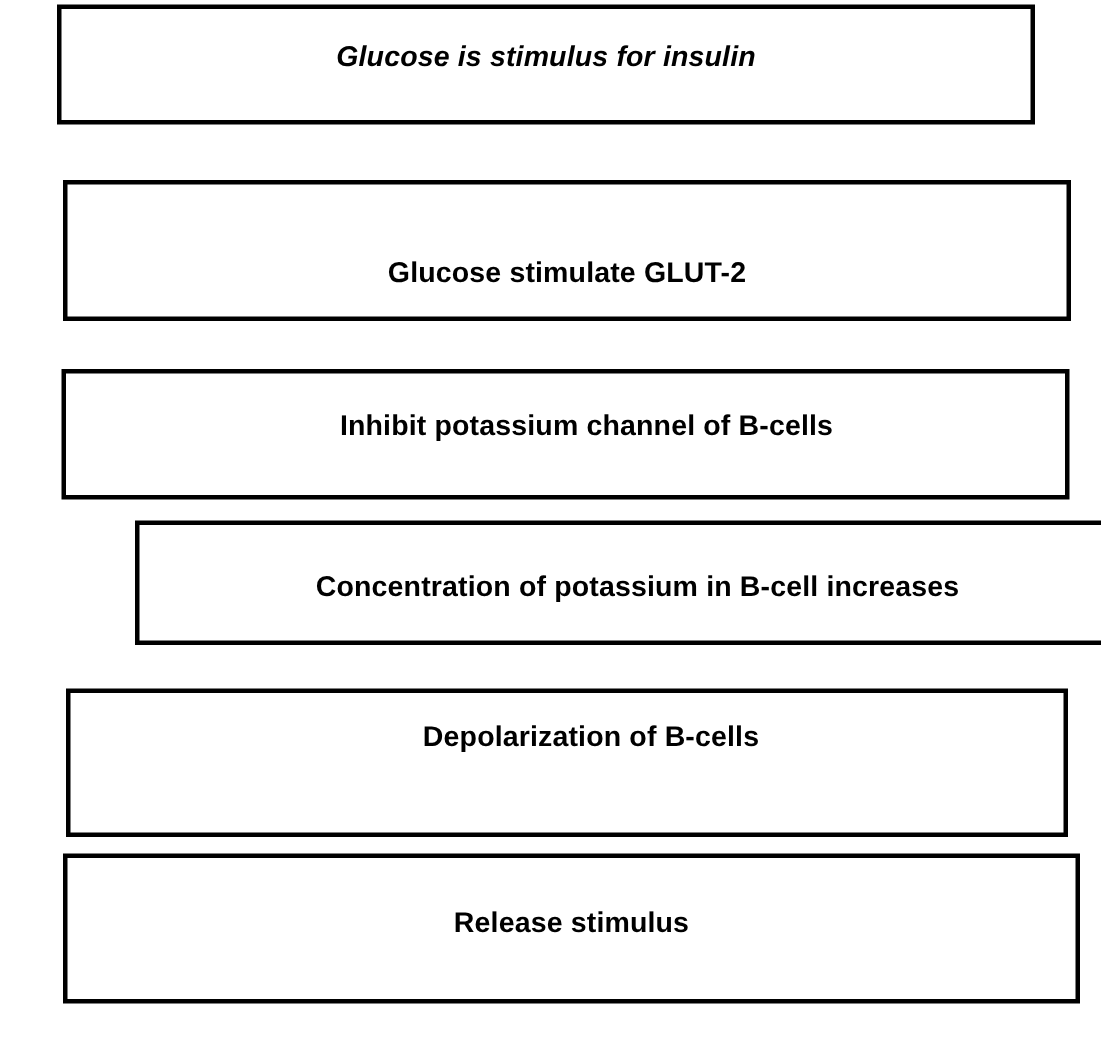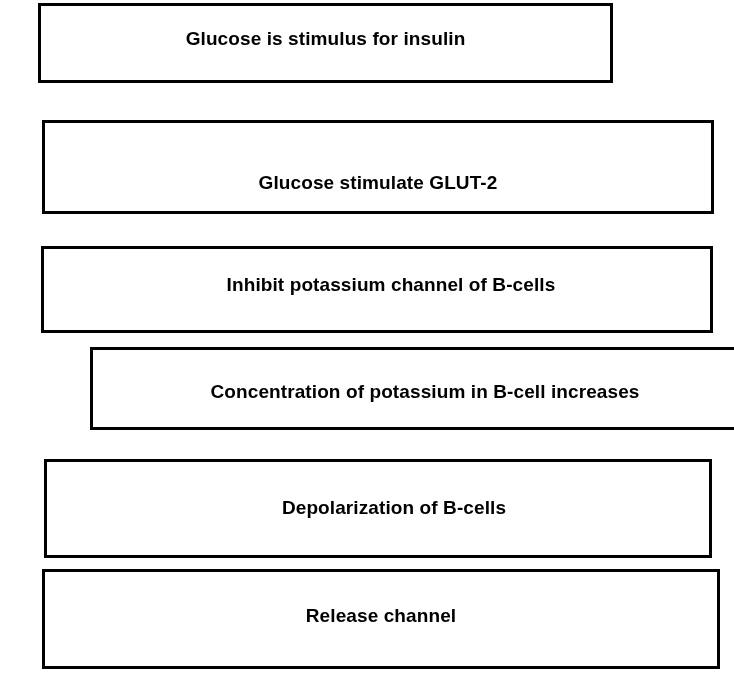--- a/index.html
+++ b/index.html
@@ -37,31 +37,31 @@
     font-size: 19px;
     line-height: 22px;
     letter-spacing: 0.1px;
     white-space: nowrap;
   }
 </style>
 </head>
 <body>
 
 <div id="flowchart">
-    <div class="flow-box" style="left: 38px; top: 3px; width: 575px; height: 80px; border-color: rgb(0, 0, 0); background: rgb(255, 255, 255);">
+    <div class="flow-box" style="left: 38px; top: 3px; width: 652px; height: 80px; border-color: rgb(0, 0, 0); background: rgb(255, 255, 255); font-style: italic;">
       <div class="flow-box-label" style="top: 22px; color: rgb(0, 0, 0);">Glucose is stimulus for insulin</div>
     </div>
     <div class="flow-box" style="left: 42px; top: 120px; width: 672px; height: 94px; border-color: rgb(0, 0, 0); background: rgb(255, 255, 255); padding-left: 40px;">
       <div class="flow-box-label" style="top: 49px; color: rgb(0, 0, 0);">Glucose stimulate GLUT-2</div>
     </div>
     <div class="flow-box" style="left: 41px; top: 246px; width: 672px; height: 87px; border-color: rgb(0, 0, 0); background: rgb(255, 255, 255);">
       <div class="flow-box-label" style="top: 25px; color: rgb(0, 0, 0); padding-left: 28px;">Inhibit potassium channel of B-cells</div>
     </div>
     <div class="flow-box" style="left: 42px; top: 347px; width: 670px; height: 83px; border-color: rgb(0, 0, 0); background: rgb(255, 255, 255); margin-left: 48px;">
       <div class="flow-box-label" style="top: 31px; color: rgb(0, 0, 0);">Concentration of potassium in B-cell increases</div>
     </div>
     <div class="flow-box" style="left: 44px; top: 459px; width: 668px; height: 99px; border-color: rgb(0, 0, 0); background: rgb(255, 255, 255);">
-      <div class="flow-box-label" style="top: 35px; color: rgb(0, 0, 0); margin-left: 32px;">Depolarization of B-cells</div>
+      <div class="flow-box-label" style="top: 19px; color: rgb(0, 0, 0); margin-left: 32px;">Depolarization of B-cells</div>
     </div>
     <div class="flow-box" style="left: 42px; top: 569px; width: 678px; height: 100px; border-color: rgb(0, 0, 0); background: rgb(255, 255, 255);">
-      <div class="flow-box-label" style="top: 33px; color: rgb(0, 0, 0);">Release channel</div>
+      <div class="flow-box-label" style="top: 33px; color: rgb(0, 0, 0);">Release stimulus</div>
     </div>
   </div>
 
 </body></html>

